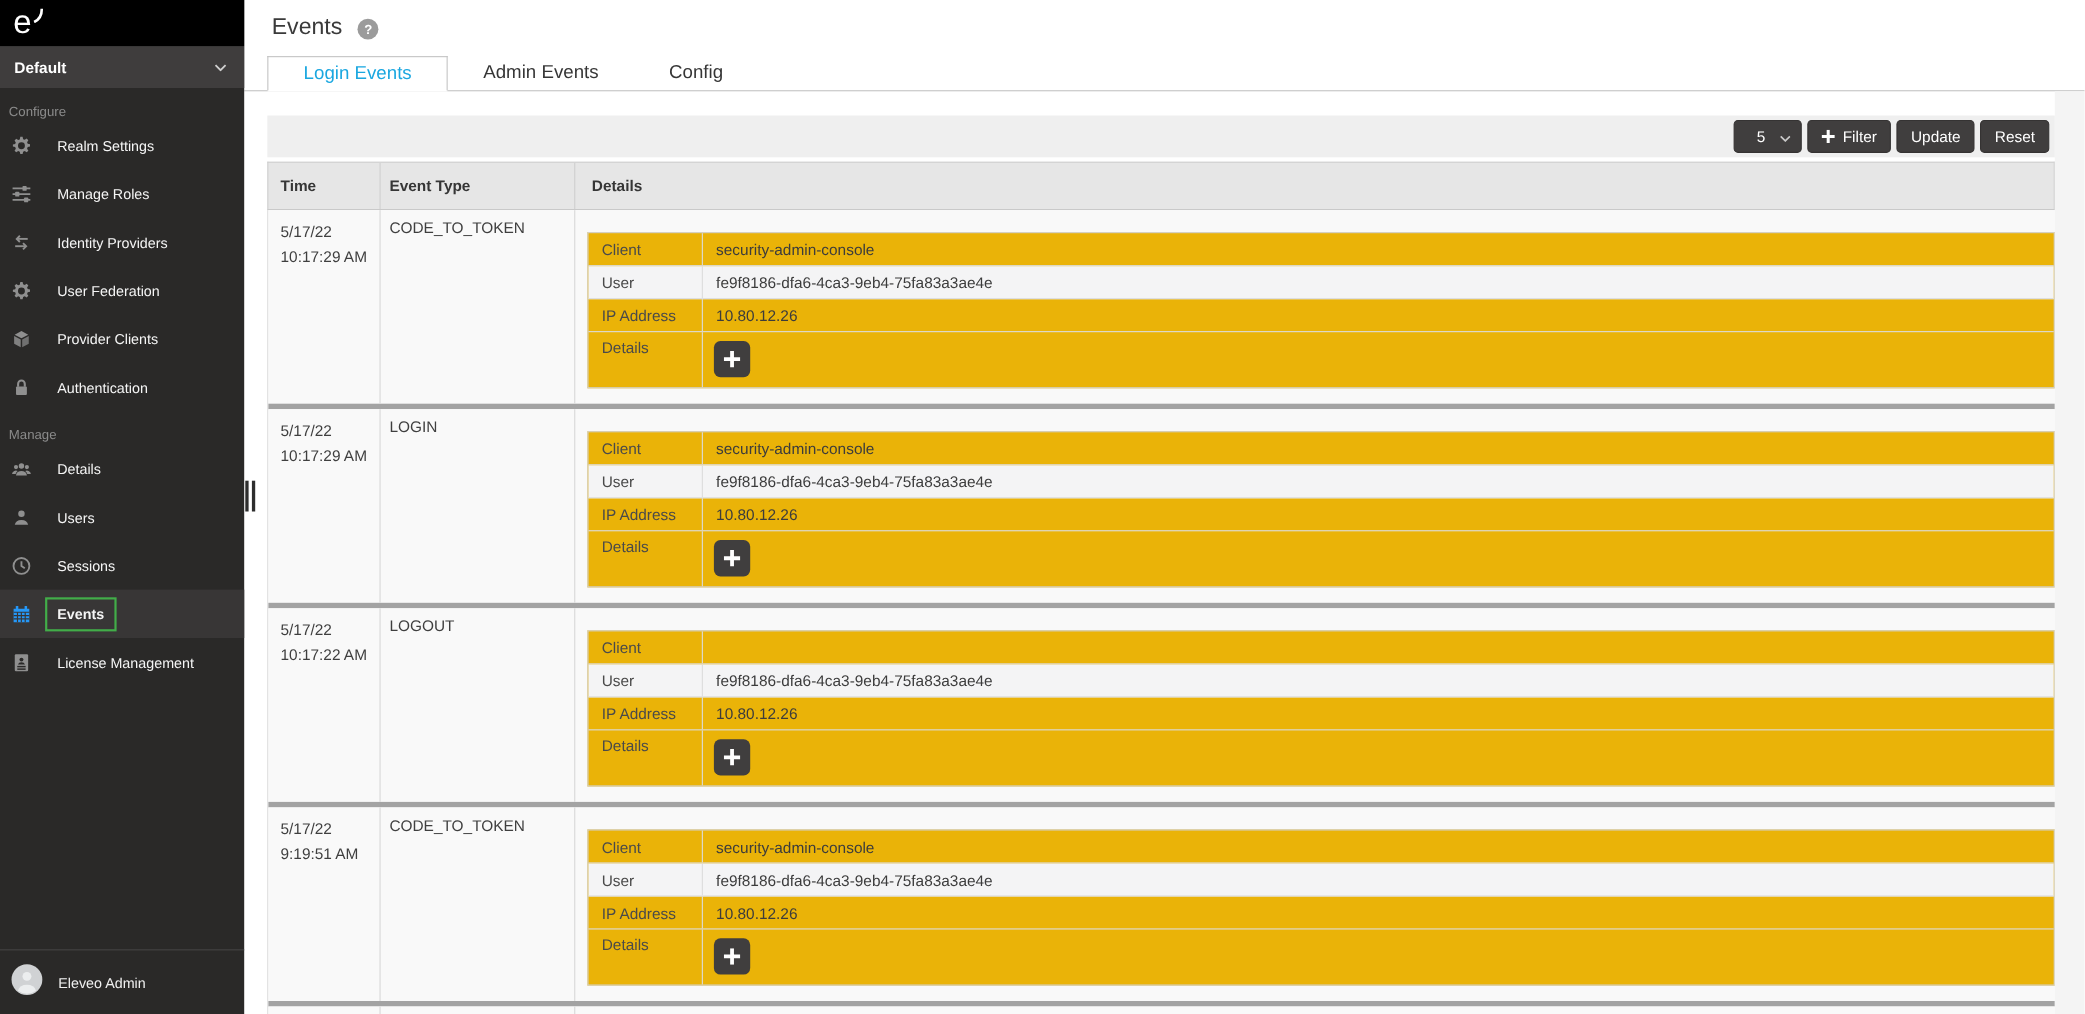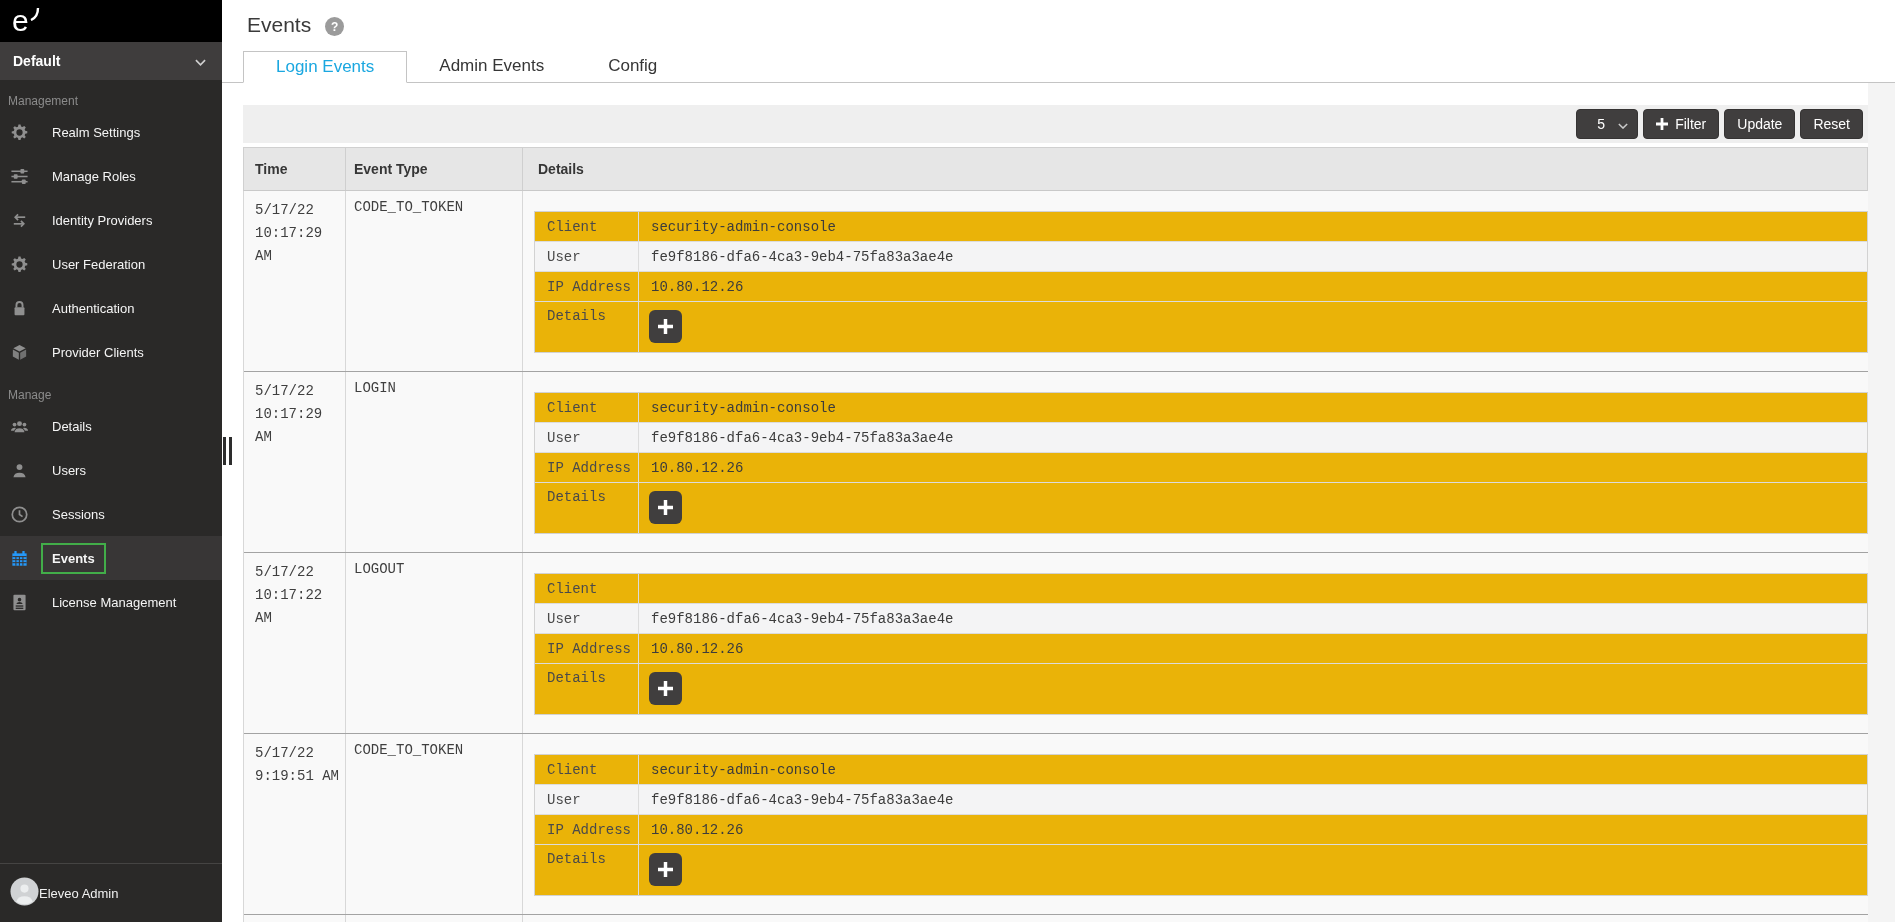--- a/index.html
+++ b/index.html
@@ -16,21 +16,21 @@
     justify-content:space-between; padding:0 16px 0 13px; cursor:pointer; }
   .realm-label { color:#fff; font-size:14px; font-weight:bold; }
   .nav-section-label { color:#8b8b8b; font-size:12px; margin:14px 0 2px 8px; }
   .nav-item { height:44px; display:flex; align-items:center; cursor:pointer; }
   .nav-icon { width:19px; height:19px; margin-left:10px; display:flex; align-items:center; justify-content:center; flex:none; }
   .nav-label { color:#f5f5f5; font-size:13px; margin-left:23px; white-space:nowrap; }
   .nav-item.active { background:#383636; }
   .nav-item.active .nav-label { font-weight:bold; border:2px solid #42ad49; padding:6px 9px; margin-left:12px; }
   .sidebar-user { margin-top:auto; border-top:1px solid #454443; height:59px;
     display:flex; align-items:center; padding-left:10px; cursor:pointer; }
-  .sidebar-user-name { color:#f0f0f0; font-size:13px; margin-left:0; }
+  .sidebar-user-name { color:#f0f0f0; font-size:13px; margin-left:14px; }
   .resize-handle { position:absolute; left:223px; top:437px; width:10px; height:28px;
     display:flex; gap:3px; cursor:col-resize; z-index:6; }
   .resize-handle i { display:block; width:3px; height:28px; background:#2d2d2d; }
 
   
   .main { position:absolute; left:222px; top:0; width:1673px; height:922px; background:#fff; }
   .right-gutter { position:absolute; right:0; top:83px; bottom:0; width:27px; background:#f4f4f4; }
 
   .page-header { height:51px; padding:13px 0 0 25px; display:flex; align-items:flex-start; }
   .page-title { font-size:21px; color:#3a3a3a; }
@@ -53,22 +53,22 @@
   .table-header { margin:4px 27px 0 21px; height:44px; background:#e6e6e6;
     border:1px solid #d0d0d0; border-bottom:1px solid #c9c9c9;
     display:grid; grid-template-columns:102px 177px 1fr; align-items:center; }
   .table-header > div { font-size:14px; font-weight:bold; color:#363636; height:100%;
     display:flex; align-items:center; }
   .th-time { padding-left:11px; border-right:1px solid #cfcfcf; }
   .th-type { padding-left:8px;  border-right:1px solid #cfcfcf; }
   .th-details { padding-left:15px; }
 
   .rows { margin:0 27px 0 21px; border-left:1px solid #d8d8d8; }
-  .event-row { height:181px; background:#f9f9f9; border-bottom:1px solid #a3a3a3;
-    display:grid; grid-template-columns:102px 177px 1fr;font-family:Liberation Mono, monospace; }
+  .event-row { height:181px; background:#f9f9f9; border-bottom:5px solid #a3a3a3;
+    display:grid; grid-template-columns:102px 177px 1fr; }
   .cell { border-right:1px solid #d8d8d8; }
   .time-cell { padding:8px 4px 0 11px; font-size:14px; color:#3f3f3f; line-height:23px; }
   .type-cell { padding:8px 4px 0 8px; font-size:14px; color:#3f3f3f; }
   .details-cell { border-right:none; padding:20px 0 0 11px; }
 
   .detail-table { border:1px solid #d2d2d2; background:#eab308; }
   .d-row { display:grid; grid-template-columns:104px 1fr; height:30px; border-bottom:1px solid #dcdcdc; }
   .d-row:last-child { border-bottom:none; height:50px; }
   .d-row.stripe { background:#f4f4f5; }
   .d-label { border-right:1px solid #dcdcdc; font-size:14px; color:#4a4a4a;
@@ -92,21 +92,21 @@
   </div>
   <div class="realm-bar">
     <span class="realm-label">Default</span>
     <span>
       <svg width="11" height="7" viewBox="0 0 12 7" fill="none" stroke="#cfcfcf" stroke-width="1.8">
           <path d="M1 1l5 5 5-5"></path>
         </svg>
     </span>
   </div>
   <nav id="nav-root">
-      <div class="nav-section-label">Management</div>
+      <div class="nav-section-label">Configure</div>
   <div class="nav-item">
     <span class="nav-icon">
           <svg width="19" height="19" viewBox="0 0 20 20">
             <path fill="#8f8f8f" fill-rule="evenodd" d="M8.9 1.5h2.2l.5 2.2 1.5.6 1.9-1.2 1.6 1.6-1.2 1.9.6 1.5 2.2.5v2.2l-2.2.5-.6 1.5 1.2 1.9-1.6 1.6-1.9-1.2-1.5.6-.5 2.2H8.9l-.5-2.2-1.5-.6-1.9 1.2-1.6-1.6 1.2-1.9-.6-1.5-2.2-.5V8.9l2.2-.5.6-1.5L3.4 5 5 3.4l1.9 1.2 1.5-.6zM10 6.7a3.3 3.3 0 1 0 0 6.6 3.3 3.3 0 0 0 0-6.6z"></path>
           </svg>
         </span>
     <span class="nav-label">Realm Settings</span>
   </div>
 
   <div class="nav-item">
@@ -141,37 +141,37 @@
     <span class="nav-icon">
           <svg width="19" height="19" viewBox="0 0 20 20">
             <path fill="#8f8f8f" fill-rule="evenodd" d="M8.9 1.5h2.2l.5 2.2 1.5.6 1.9-1.2 1.6 1.6-1.2 1.9.6 1.5 2.2.5v2.2l-2.2.5-.6 1.5 1.2 1.9-1.6 1.6-1.9-1.2-1.5.6-.5 2.2H8.9l-.5-2.2-1.5-.6-1.9 1.2-1.6-1.6 1.2-1.9-.6-1.5-2.2-.5V8.9l2.2-.5.6-1.5L3.4 5 5 3.4l1.9 1.2 1.5-.6zM10 6.7a3.3 3.3 0 1 0 0 6.6 3.3 3.3 0 0 0 0-6.6z"></path>
           </svg>
         </span>
     <span class="nav-label">User Federation</span>
   </div>
 
   <div class="nav-item">
     <span class="nav-icon">
-          <svg width="19" height="19" viewBox="0 0 20 20">
-            <path fill="none" stroke="#8f8f8f" stroke-width="2" d="M6.8 9V6.3a3.2 3.2 0 0 1 6.4 0V9"></path>
-            <rect x="4.8" y="8.8" width="10.4" height="8.2" rx="1" fill="#8f8f8f"></rect>
-          </svg>
-        </span>
-    <span class="nav-label">Authentication</span>
-  </div>
-
-  <div class="nav-item">
-    <span class="nav-icon">
           <svg width="19" height="19" viewBox="0 0 20 20" fill="#8f8f8f">
             <path d="M10 2 16.5 5.5 10 9 3.5 5.5z"></path>
             <path d="M3 6.8 9.3 10.2 9.3 17.5 3 14.2z" opacity="0.85"></path>
             <path d="M17 6.8 10.7 10.2 10.7 17.5 17 14.2z" opacity="0.7"></path>
           </svg>
         </span>
     <span class="nav-label">Provider Clients</span>
+  </div>
+
+  <div class="nav-item">
+    <span class="nav-icon">
+          <svg width="19" height="19" viewBox="0 0 20 20">
+            <path fill="none" stroke="#8f8f8f" stroke-width="2" d="M6.8 9V6.3a3.2 3.2 0 0 1 6.4 0V9"></path>
+            <rect x="4.8" y="8.8" width="10.4" height="8.2" rx="1" fill="#8f8f8f"></rect>
+          </svg>
+        </span>
+    <span class="nav-label">Authentication</span>
   </div>
 <div class="nav-section-label">Manage</div>
   <div class="nav-item">
     <span class="nav-icon">
           <svg width="19" height="19" viewBox="0 0 20 20" fill="#8f8f8f">
             <circle cx="4.8" cy="8" r="2"></circle>
             <path d="M1 14.6a3.8 3.2 0 0 1 5.4-2.9 5.6 5.6 0 0 0-2 2.9z"></path>
             <circle cx="15.2" cy="8" r="2"></circle>
             <path d="M19 14.6a3.8 3.2 0 0 0-5.4-2.9 5.6 5.6 0 0 1 2 2.9z"></path>
             <circle cx="10" cy="7" r="2.6"></circle>

